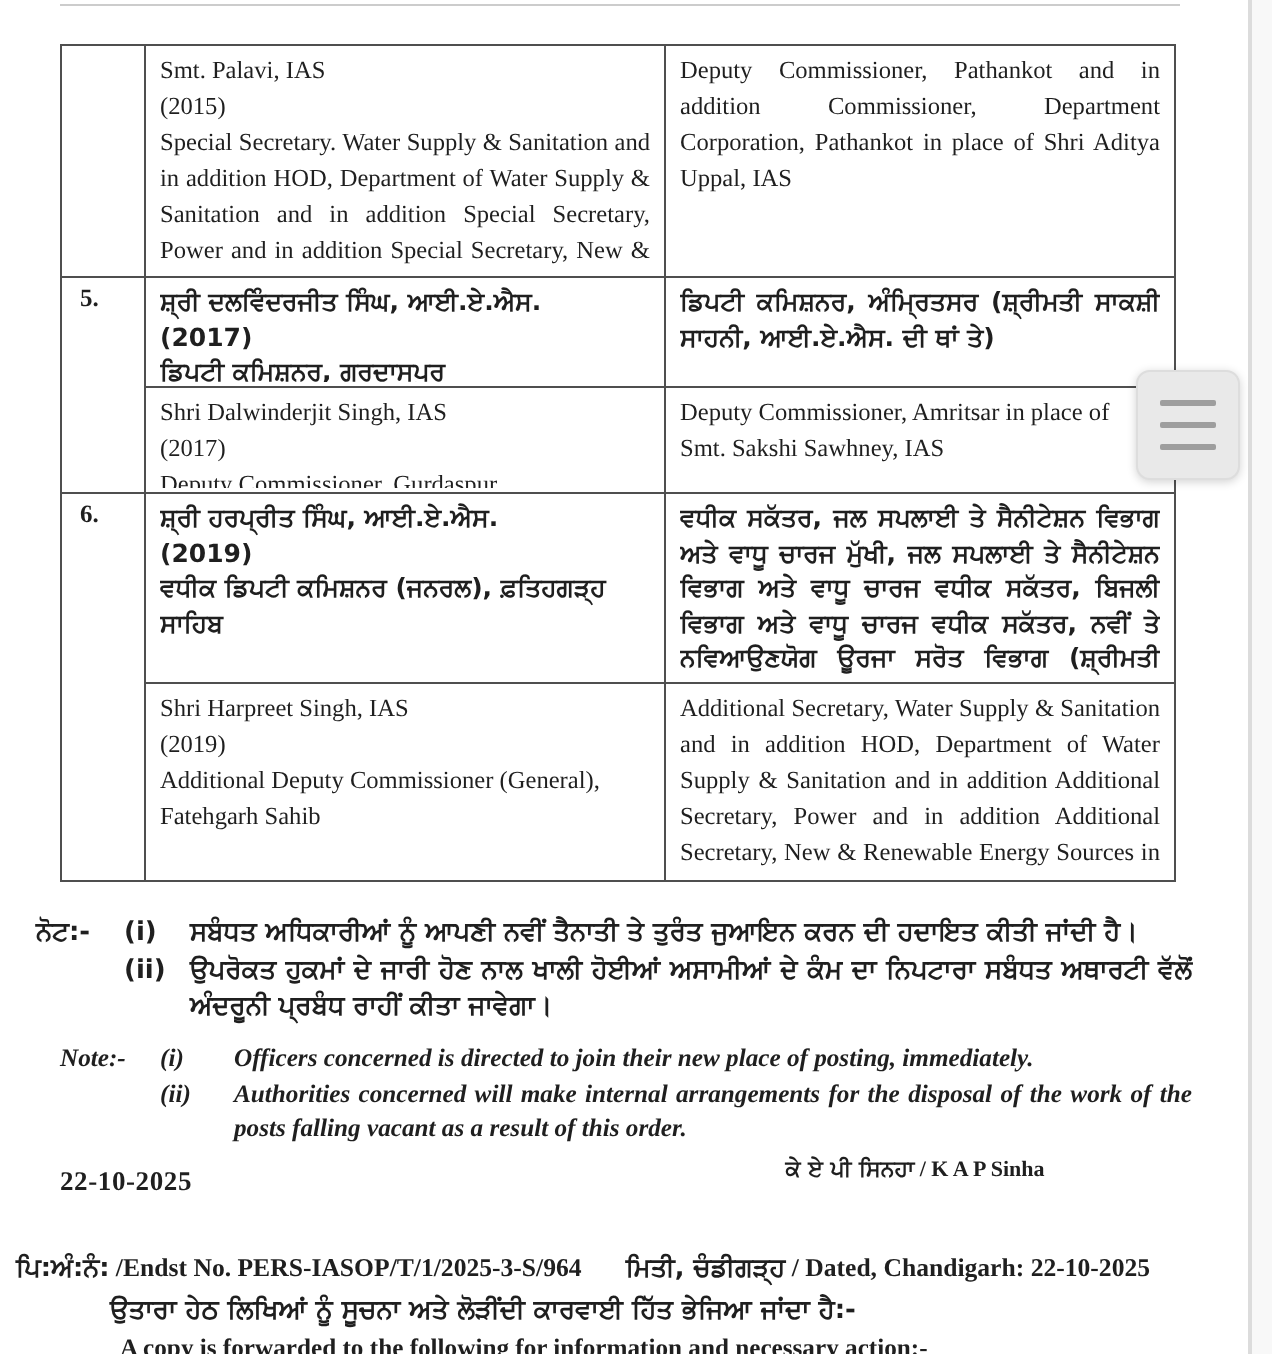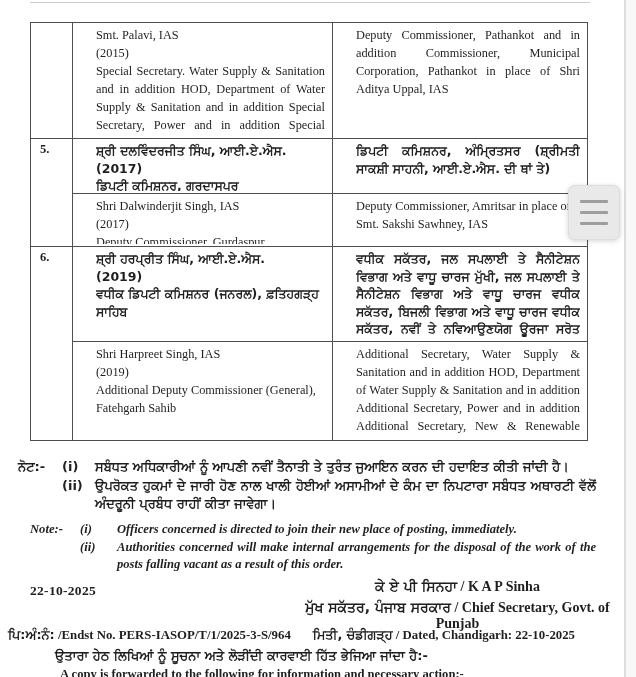--- a/index.html
+++ b/index.html
@@ -24,21 +24,21 @@
 
   
   .order-table {
     position: absolute; top: 22px; left: 30px;
     border-collapse: collapse; table-layout: fixed;
     width: 557px;
   }
   .order-table td {
     border: 1px solid #4f4f4f;
     vertical-align: top;
-    padding: 3px 7px 2px 23px;
+    padding: 3px 7px 2px 7px;
   }
   td.num-cell { padding-left: 9px; font-size: 12.5px; }
   .cell-en { font-size: 12.3px; line-height: 18px; }
   .cell-pa { font-size: 12.5px; line-height: 17.5px; margin-top: 34px; }
   .clamp { overflow: hidden; }
   .h-rA  { height: 110px; }
   .h-r5a { height: 49px; }
   .h-r5b { height: 47px; }
   .h-r6a { height: 89px; }
   .h-r6b { height: 93px; }
@@ -52,21 +52,21 @@
   .note-label-en { width: 50px; flex: none; }
   .note-items { flex: 1; }
   .note-item { display: flex; }
   .note-num-pa { width: 33px; flex: none; }
   .note-num-en { width: 37px; flex: none; }
   .note-text { flex: 1; text-align: justify; }
 
   
   .sig-left { top: 578px; left: 30px; font-size: 13px; }
   .sig-date { margin-top: 5px; font-size: 13.5px; letter-spacing: 0.3px; }
-  .sig-right { top: 578px; left: 285px; width: 345px; text-align: center; font-size: 14px; }
+  .sig-right { top: 578px; left: 285px; width: 345px; text-align: center; font-size: 11px; }
   .sig-title { margin-top: 4px; }
 
   
   .endst-line { top: 627px; left: 8px; width: 620px; font-size: 12.8px; white-space: nowrap; }
   .endst-no { font-weight: bold; }
   .endst-strong { font-weight: bold; }
   .dated-gap { margin-left: 22px; }
   .fwd-pa { top: 648px; left: 55px; font-size: 13px; }
   .fwd-en { top: 667px; left: 60px; font-size: 12.6px; }
 
@@ -101,21 +101,21 @@
       <tr>
     <td class="num-cell en"></td>
     <td class="cell-en">
       <div class="clamp h-rA">
         <div>Smt. Palavi, IAS</div>
         <div>(2015)</div>
         <div class="para-just">Special Secretary. Water Supply &amp; Sanitation and in addition HOD, Department of Water Supply &amp; Sanitation and in addition Special Secretary, Power and in addition Special Secretary, New &amp; Renewable Energy Sources</div>
       </div>
     </td>
     <td class="cell-en">
-      <div class="clamp h-rA para-just">Deputy Commissioner, Pathankot and in addition Commissioner, Municipal Corporation, Pathankot in place of Shri Aditya Uppal, IAS</div>
+      <div class="clamp h-rA para-just">Deputy Commissioner, Pathankot and in addition Commissioner, Department Corporation, Pathankot in place of Shri Aditya Uppal, IAS</div>
     </td>
   </tr>
 
   <tr>
     <td class="num-cell en" rowspan="2">5.</td>
     <td class="cell-pa pa">
       <div class="clamp h-r5a">
         <div>ਸ਼੍ਰੀ ਦਲਵਿੰਦਰਜੀਤ ਸਿੰਘ, ਆਈ.ਏ.ਐਸ.</div>
         <div>(2017)</div>
         <div>ਡਿਪਟੀ ਕਮਿਸ਼ਨਰ, ਗੁਰਦਾਸਪੁਰ</div>
@@ -194,21 +194,20 @@
       <div class="note-text">Authorities concerned will make internal arrangements for the disposal of the work of the posts falling vacant as a result of this order.</div>
     </div>
   </div>
 </div>
 
 <div class="abs sig-left">
   <div class="sig-date en">22-10-2025</div>
 </div>
 <div class="abs sig-right">
   <div><span class="pa">ਕੇ ਏ ਪੀ ਸਿਨਹਾ</span><span class="en"> / </span><span class="en">K A P Sinha</span></div>
-  <div class="sig-title"><span class="pa">ਮੁੱਖ ਸਕੱਤਰ, ਪੰਜਾਬ ਸਰਕਾਰ</span><span class="en"> / </span><span class="en">Chief Secretary, Govt. of Punjab</span></div>
 </div>
 
 <div class="abs endst-line">
   <span class="pa">ਪਿ:ਅੰ:ਨੰ:</span><span class="en endst-no"> /Endst No. PERS-IASOP/T/1/2025-3-S/</span><span class="en endst-strong">964</span><span class="dated-gap pa">ਮਿਤੀ, ਚੰਡੀਗੜ੍ਹ</span><span class="en endst-no"> / </span><span class="en endst-no">Dated, Chandigarh: </span><span class="en endst-strong">22-10-2025</span>
 </div>
 
 <div class="abs fwd-pa pa">ਉਤਾਰਾ ਹੇਠ ਲਿਖਿਆਂ ਨੂੰ ਸੂਚਨਾ ਅਤੇ ਲੋੜੀਂਦੀ ਕਾਰਵਾਈ ਹਿੱਤ ਭੇਜਿਆ ਜਾਂਦਾ ਹੈ:-</div>
 <div class="abs fwd-en en">A copy is forwarded to the following for information and necessary action:-</div>
 
 <div class="abs page-edge-line"></div>

